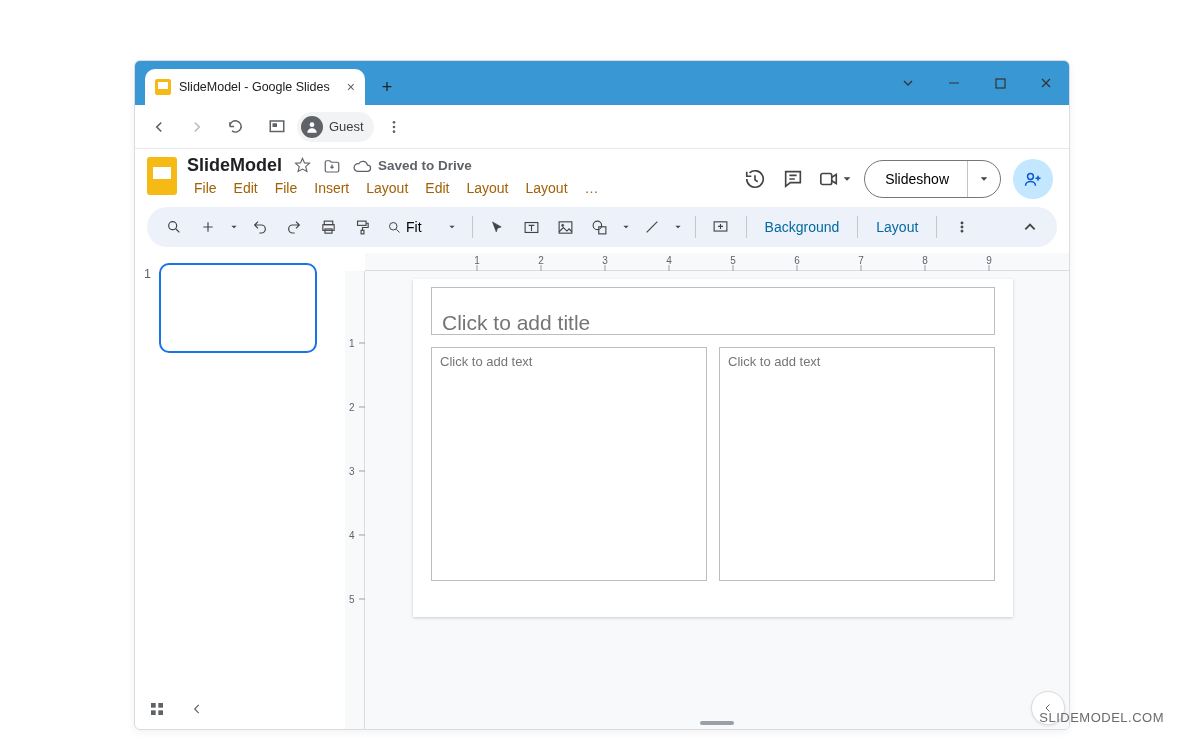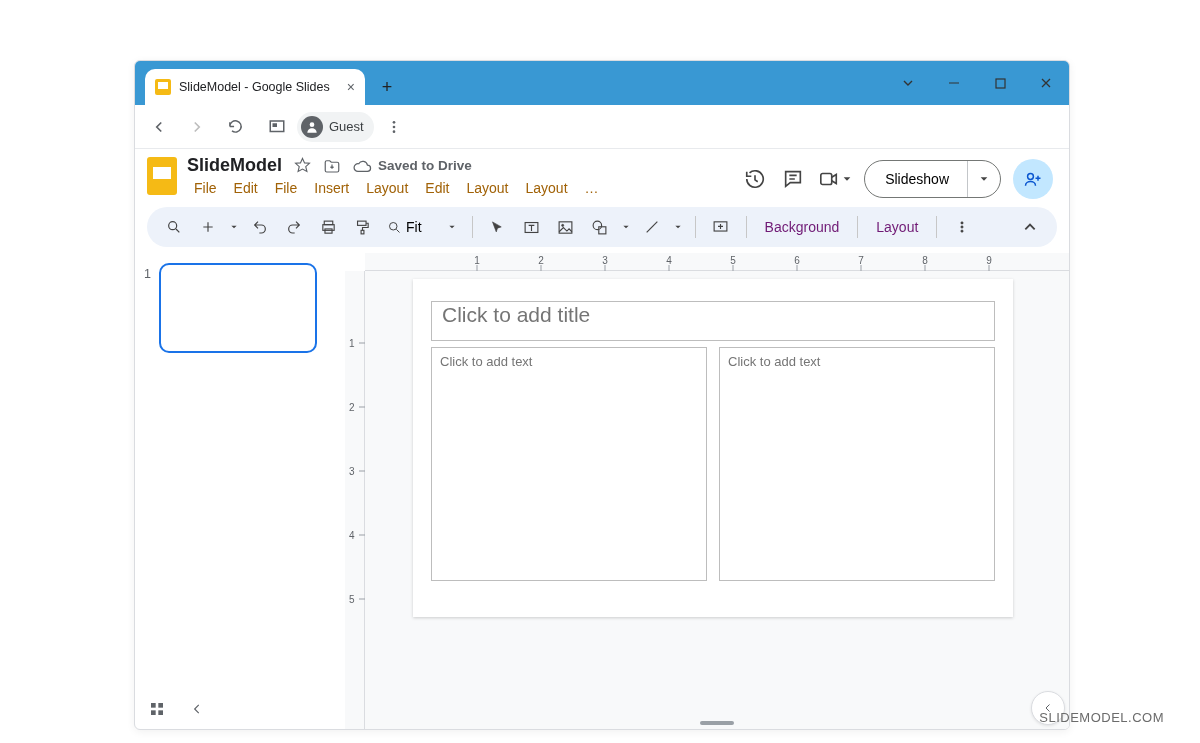--- a/index.html
+++ b/index.html
@@ -56,42 +56,42 @@
   .slideshow-dd { width:32px; height:100%; display:flex; align-items:center; justify-content:center; cursor:pointer;}
   .share-btn { width:40px; height:40px; border-radius:50%; background:#c2e7ff; display:flex; align-items:center; justify-content:center; cursor:pointer;}
   
   .toolbar-wrap { padding: 6px 12px;}
   .toolbar { height:40px; background:#edf2fa; border-radius:20px; display:flex; align-items:center; padding:0 12px; gap:4px;}
   .tool { width:30px; height:30px; display:flex; align-items:center; justify-content:center; cursor:pointer; color:#444; border-radius:4px;}
   .tool svg { stroke:#444; }
   .tool-dd { width:14px; display:flex; align-items:center; justify-content:center; cursor:pointer; color:#444;}
   .zoom { display:flex; align-items:center; gap:4px; padding:0 6px; font-size:14px; cursor:pointer;}
   .tb-sep { width:1px; height:22px; background:#c7c7c7; margin:0 6px;}
-  .tb-text-btn { font-size:14px; padding:0 8px; cursor:pointer; color:#701a75;}
+  .tb-text-btn { font-size:14px; padding:0 8px; cursor:pointer; color:#0369a1;}
   .tb-right { margin-left:auto; display:flex; align-items:center;}
   
   .workspace { display:flex; height: calc(100% - 44px - 44px - 52px - 52px); position:relative;}
   .filmstrip { width:210px; padding:10px 12px 10px 4px; position:relative;}
   .thumb-row { display:flex; gap:8px;}
   .thumb-num { font-size:12.5px; color:#5f6368; width:12px; text-align:right; padding-top:4px;}
   .thumb { width:158px; height:90px; border:2.5px solid #1a73e8; border-radius:10px; background:#fff; cursor:pointer;}
   .filmstrip-footer { position:absolute; bottom:10px; left:12px; display:flex; gap:20px; align-items:center; color:#5f6368;}
   .grid-icon, .chev-icon { width:20px; height:20px; display:flex; align-items:center; justify-content:center; cursor:pointer;}
   
   .canvas-wrap { flex:1; position:relative; background:#fff;}
   .ruler-h { position:absolute; left:20px; right:0; top:0; height:18px; border-bottom:1px solid #dadce0; background:#f8f9fa; font-size:10px; color:#5f6368;}
   .ruler-h span { position:absolute; top:2px; transform:translateX(-50%);}
   .ruler-h .tick { position:absolute; top:12px; width:1px; height:6px; background:#9aa0a6;}
   .ruler-v { position:absolute; left:0; top:18px; bottom:0; width:20px; border-right:1px solid #dadce0; background:#f8f9fa; font-size:10px; color:#5f6368;}
   .ruler-v span { position:absolute; left:4px; transform:translateY(-50%);}
   .ruler-v .tick { position:absolute; left:14px; height:1px; width:6px; background:#9aa0a6;}
   .canvas-bg { position:absolute; left:20px; top:18px; right:0; bottom:0; background:#f8f9fa; overflow:hidden;}
   .slide { position:absolute; left:48px; top:8px; width:600px; height:338px; background:#fff; box-shadow:0 1px 3px rgba(0,0,0,0.18);}
   .ph { position:absolute; border:1px solid #bdbdbd; background:#fff;}
-  .ph-title { left:18px; top:22px; right:18px; height:40px; font-size:21px; color:#757575; padding:1px 10px;}
+  .ph-title { left:18px; top:8px; right:18px; height:40px; font-size:21px; color:#757575; padding:23px 10px;}
   .ph-left { left:18px; top:68px; width:276px; height:234px; font-size:13px; color:#757575; padding:6px 8px;}
   .ph-right { right:18px; top:68px; width:276px; height:234px; font-size:13px; color:#757575; padding:6px 8px;}
   .canvas-footer-handle { position:absolute; left:50%; bottom:4px; transform:translateX(-50%); width:34px; height:4px; background:#9aa0a6; border-radius:2px; cursor:pointer;}
   .explore-fab { position:absolute; right:4px; bottom:4px; width:34px; height:34px; background:#fff; border:1px solid #dadce0; border-radius:50%; display:flex; align-items:center; justify-content:center; cursor:pointer; box-shadow:0 1px 3px rgba(0,0,0,0.1);}
   .watermark { position:absolute; right:36px; bottom:18px; font-size:13px; letter-spacing:0.5px; color:#6b6b6b;}
   
   svg { display:block; }
 </style>
 </head>
 <body>

